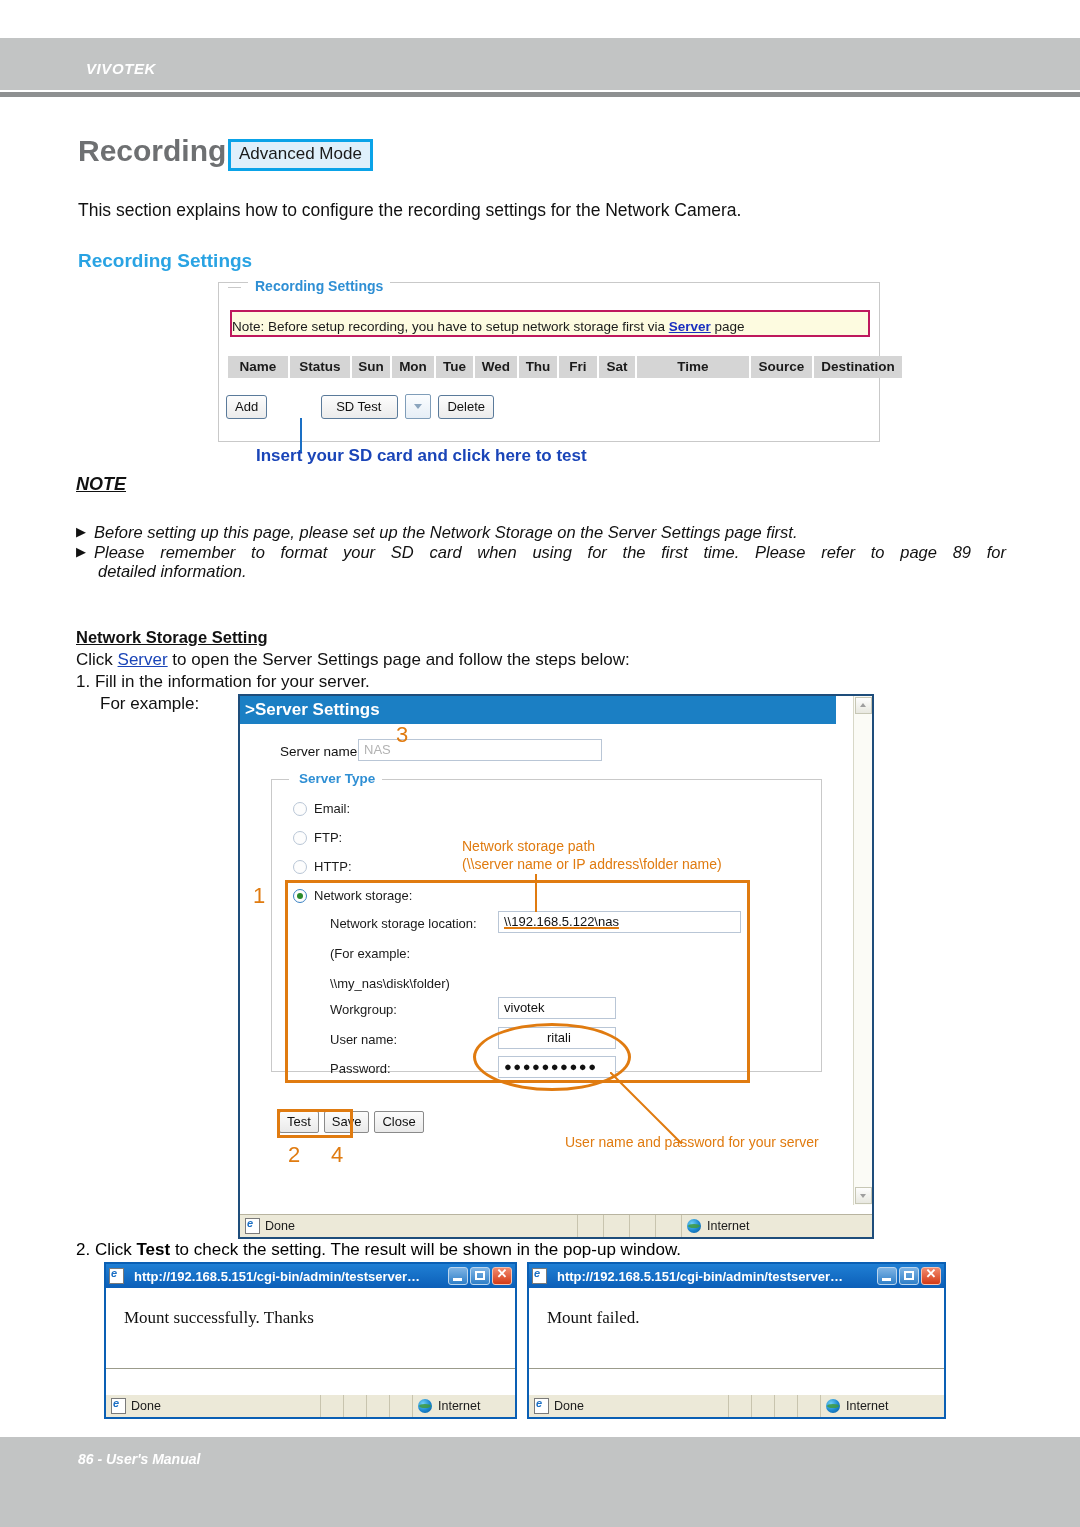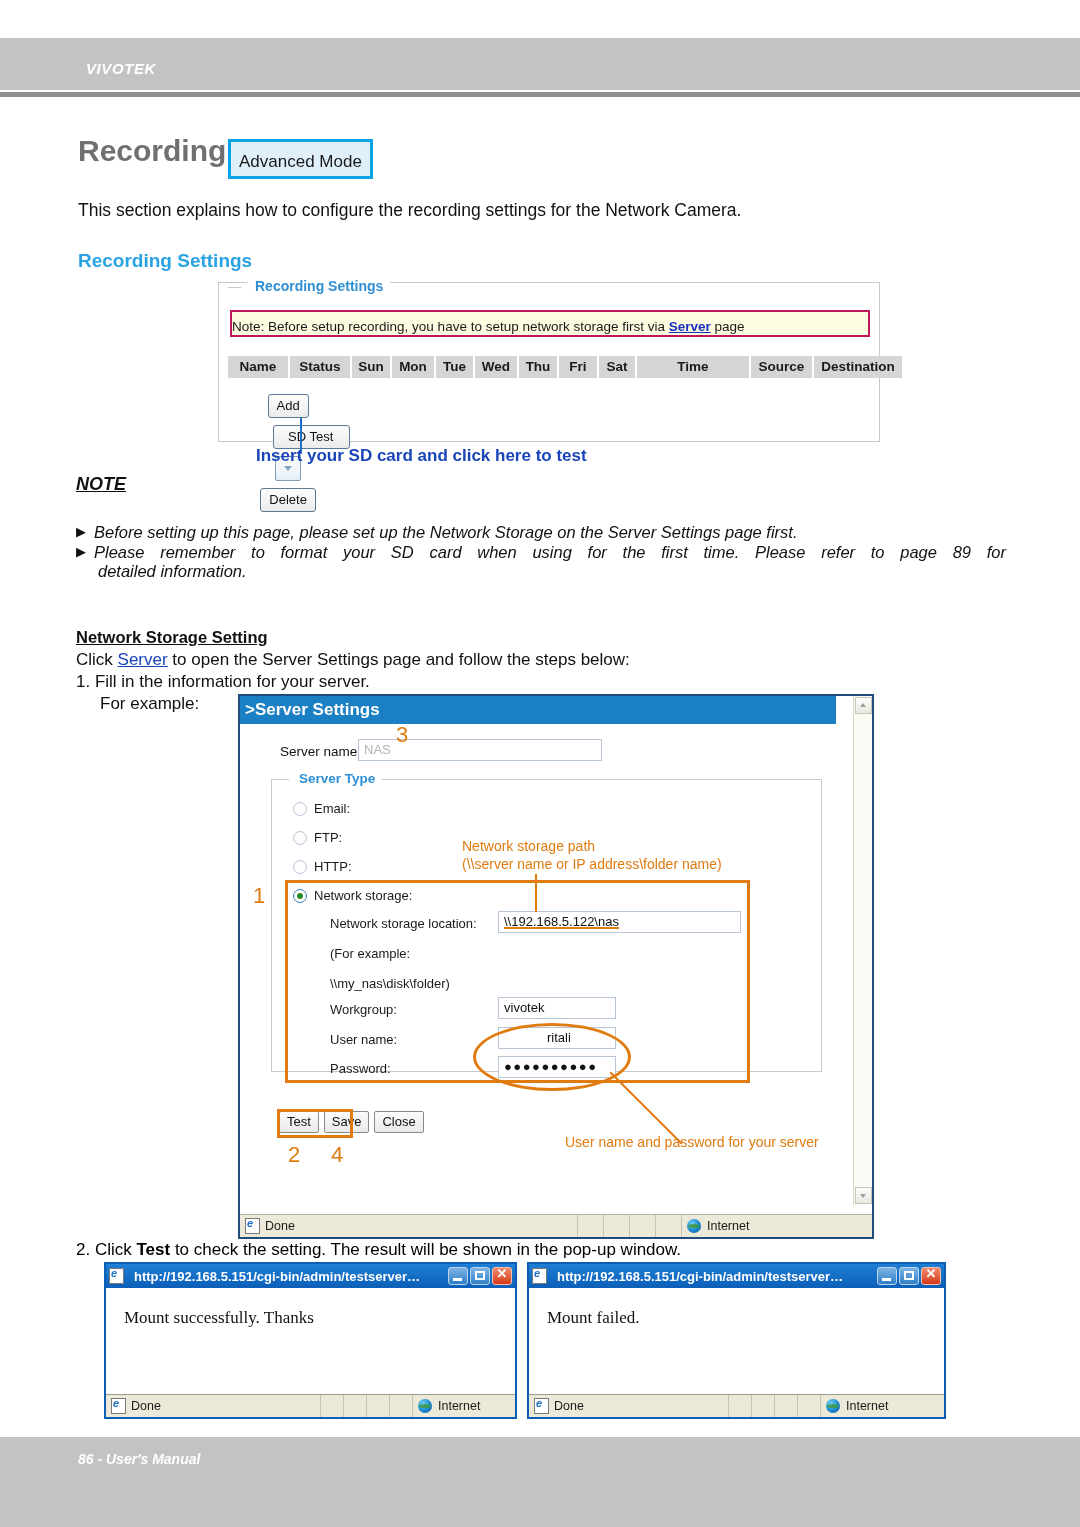--- a/index.html
+++ b/index.html
@@ -44,21 +44,21 @@
     left: 78px; top: 134px;
     font-size: 30px;
     font-weight: bold;
     color: #6e7072;
   }
   .adv-mode {
     position: absolute;
     left: 228px; top: 139px;
     border: 3px solid #0aa3e8;
     background: #dff0fb;
-    padding: 10px 8px 4px 8px;
+    padding: 2px 8px 4px 8px;
     font-size: 17px;
     color: #1a1a1a;
     line-height: 1.15;
   }
 
   .intro-text {
     position: absolute;
     left: 78px; top: 200px;
     font-size: 17.5px;
     color: #111;
@@ -131,21 +131,20 @@
     text-align: center;
     box-sizing: border-box;
   }
 
   .btn-row {
     position: absolute;
     left: 226px; top: 394px;
     display: flex;
     align-items: center;
     gap: 7px;
-    flex-direction: column;
   }
   .win-btn {
     background: linear-gradient(#fdfdfd, #ebebeb);
     border: 1px solid #5a7a9a;
     border-radius: 3px;
     font-size: 13px;
     color: #111;
     padding: 3px 8px 4px 8px;
     box-sizing: border-box;
     white-space: nowrap;
@@ -625,21 +624,21 @@
     width: 100%;
     text-align: center;
     font-size: 13px;
     font-weight: bold;
     color: #ffffff;
   }
   .pu-body {
     position: absolute;
     left: 0; top: 24px;
     right: 0;
-    height: 107px;
+    height: 81px;
     background: #ffffff;
     border-bottom: 1px solid #9b9b8b;
     box-sizing: border-box;
   }
   .pu-msg {
     position: absolute;
     left: 18px; top: 20px;
     font-family: "Liberation Serif", serif;
     font-size: 17px;
     color: #111;

